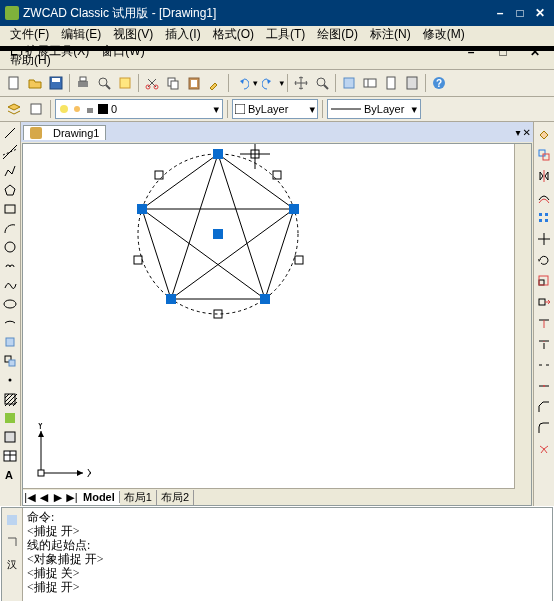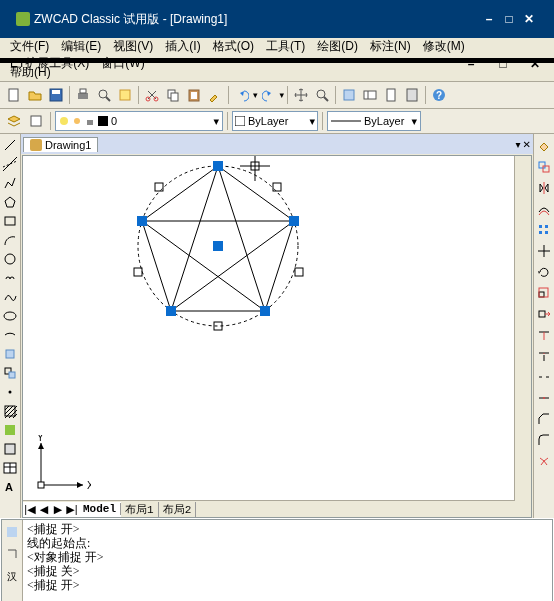--- a/index.html
+++ b/index.html
@@ -1,45 +1,45 @@
 <!DOCTYPE html>
 <html><head>
 <meta charset="utf-8">
 <style>
 html,body{margin:0;padding:0;width:554px;height:601px;font-family:"Microsoft YaHei","SimSun",sans-serif;font-size:12px;overflow:hidden;background:#fff}
-.titlebar{background:#003c74;color:#fff;height:38px;display:flex;align-items:center;padding:0 16px}
+.titlebar{background:#003c74;color:#fff;height:26px;display:flex;align-items:center;padding:0 5px}
 .titlebar .logo{width:14px;height:14px;background:#7fb23b;border-radius:2px;margin-right:4px}
 .window-btns{margin-left:auto;display:flex;gap:2px}
 .window-btns span{width:18px;height:14px;display:inline-flex;align-items:center;justify-content:center;color:#fff;font-weight:bold;cursor:pointer}
 .menubar{background:#ece9d8;height:20px;display:flex;align-items:center;padding:0 4px;border-bottom:5px solid #000000;flex-wrap:wrap}
 .menubar span{padding:0 6px;cursor:pointer}
 .menubar2{background:#ece9d8;height:18px;display:flex;align-items:center;padding:0 4px;border-bottom:1px solid #aca899}
 .menubar2 span{padding:0 6px;cursor:pointer}
 .toolbar{background:#efece0;height:26px;display:flex;align-items:center;padding:0 4px;border-bottom:1px solid #aca899;gap:1px}
 .tbtn{width:18px;height:18px;display:inline-flex;align-items:center;justify-content:center;cursor:pointer;border:1px solid transparent}
 .sep{width:1px;height:18px;background:#aca899;margin:0 2px}
 .tdrop{height:18px;border:1px solid #7f9db9;background:#fff;display:inline-flex;align-items:center;padding:0 2px;font-size:11px}
 .ticon{width:14px;height:14px}
 .layerbar{background:#efece0;height:24px;display:flex;align-items:center;padding:0 4px;border-bottom:1px solid #aca899;gap:2px}
 .main{display:flex;height:384px;background:#ece9d8}
 .ltool{width:20px;background:#efece0;border-right:1px solid #aca899;display:flex;flex-direction:column;align-items:center;padding-top:2px;gap:1px}
 .ltool .tbtn{width:16px;height:16px}
 .rtool{width:20px;background:#efece0;border-left:1px solid #aca899;display:flex;flex-direction:column;align-items:center;padding-top:2px;gap:1px}
 .canvas-wrap{flex:1;display:flex;flex-direction:column;background:#ece9d8}
 .doctab{height:20px;display:flex;align-items:center;padding:0 2px;background:#d2dcf0}
-.doctab .tab{background:#fff;border:1px solid #919b9c;border-bottom:none;padding:1px 6px;display:flex;gap:3px;font-size:11px}
+.doctab .tab{background:#fff;border:1px solid #919b9c;border-bottom:none;padding:1px 6px;display:flex;gap:11px;font-size:11px}
 .doctab .tabicon{width:12px;height:12px;background:#d6a84a;border-radius:2px}
 .doctab .tab-close{margin-left:auto;display:flex;gap:2px}
 .canvas{flex:1;background:#fff;position:relative;border:1px solid #919b9c;margin:1px 1px 0 1px;overflow:hidden}
 .scroll-v{position:absolute;right:0;top:0;bottom:16px;width:16px;background:#ece9d8;border-left:1px solid #aca899}
 .scroll-h{position:absolute;left:0;right:16px;bottom:0;height:16px;background:#ece9d8;border-top:1px solid #aca899;display:flex;align-items:center}
 .scorner{position:absolute;right:0;bottom:0;width:16px;height:16px;background:#ece9d8}
 .sheet-tabs{display:flex;align-items:center;font-size:11px;background:#fff}
 .sheet-tabs .nav{width:14px;text-align:center;cursor:pointer}
-.sheet-tabs .st{padding:0 4px;border-right:1px solid #999;background:#ece9d8;font-family:Liberation Mono, monospace}
+.sheet-tabs .st{padding:0 4px;border-right:1px solid #999;background:#ece9d8;font-family:Liberation Sans, sans-serif}
 .sheet-tabs .st.active{background:#fff;font-weight:bold}
 .ucs{position:absolute;left:8px;bottom:22px}
 .cmd-area{height:200px;border:1px solid #919b9c;margin:1px;background:#fff;display:flex}
 .cmd-left{width:20px;background:#efece0;border-right:1px solid #aca899;display:flex;flex-direction:column;align-items:center;gap:2px;padding-top:2px}
 .cmd-body{flex:1;display:flex;flex-direction:column;font-family:"SimSun";font-size:12px;overflow:hidden}
 .cmd-scroll{flex:1;overflow:hidden;padding:2px 4px;white-space:pre;line-height:14px}
 .cmd-scroll div{white-space:pre}
 svg.drawing{position:absolute;left:0;top:0}
 .grip{fill:#0a6cce}
 .grip-node{fill:none;stroke:#000;stroke-width:1}
@@ -532,16 +532,16 @@
           <path d="M3 3h8v8" fill="none" stroke="#555"></path>
         </svg>
       </span>
     <span class="tbtn">
         <svg width="14" height="14">
           <text x="2" y="11" font-size="10">汉</text>
         </svg>
       </span>
   </div>
   <div class="cmd-body">
-    <div class="cmd-scroll" id="cmd-lines"><div>&lt;捕捉 开&gt;</div><div>线的起始点:</div><div>&lt;对象捕捉 开&gt;</div><div>&lt;捕捉 关&gt;</div><div>&lt;捕捉 开&gt;</div></div>
+    <div class="cmd-scroll" id="cmd-lines"><div>命令:</div><div>&lt;捕捉 开&gt;</div><div>线的起始点:</div><div>&lt;对象捕捉 开&gt;</div><div>&lt;捕捉 关&gt;</div><div>&lt;捕捉 开&gt;</div></div>
 
   </div>
 </div>
 
 </body></html>

